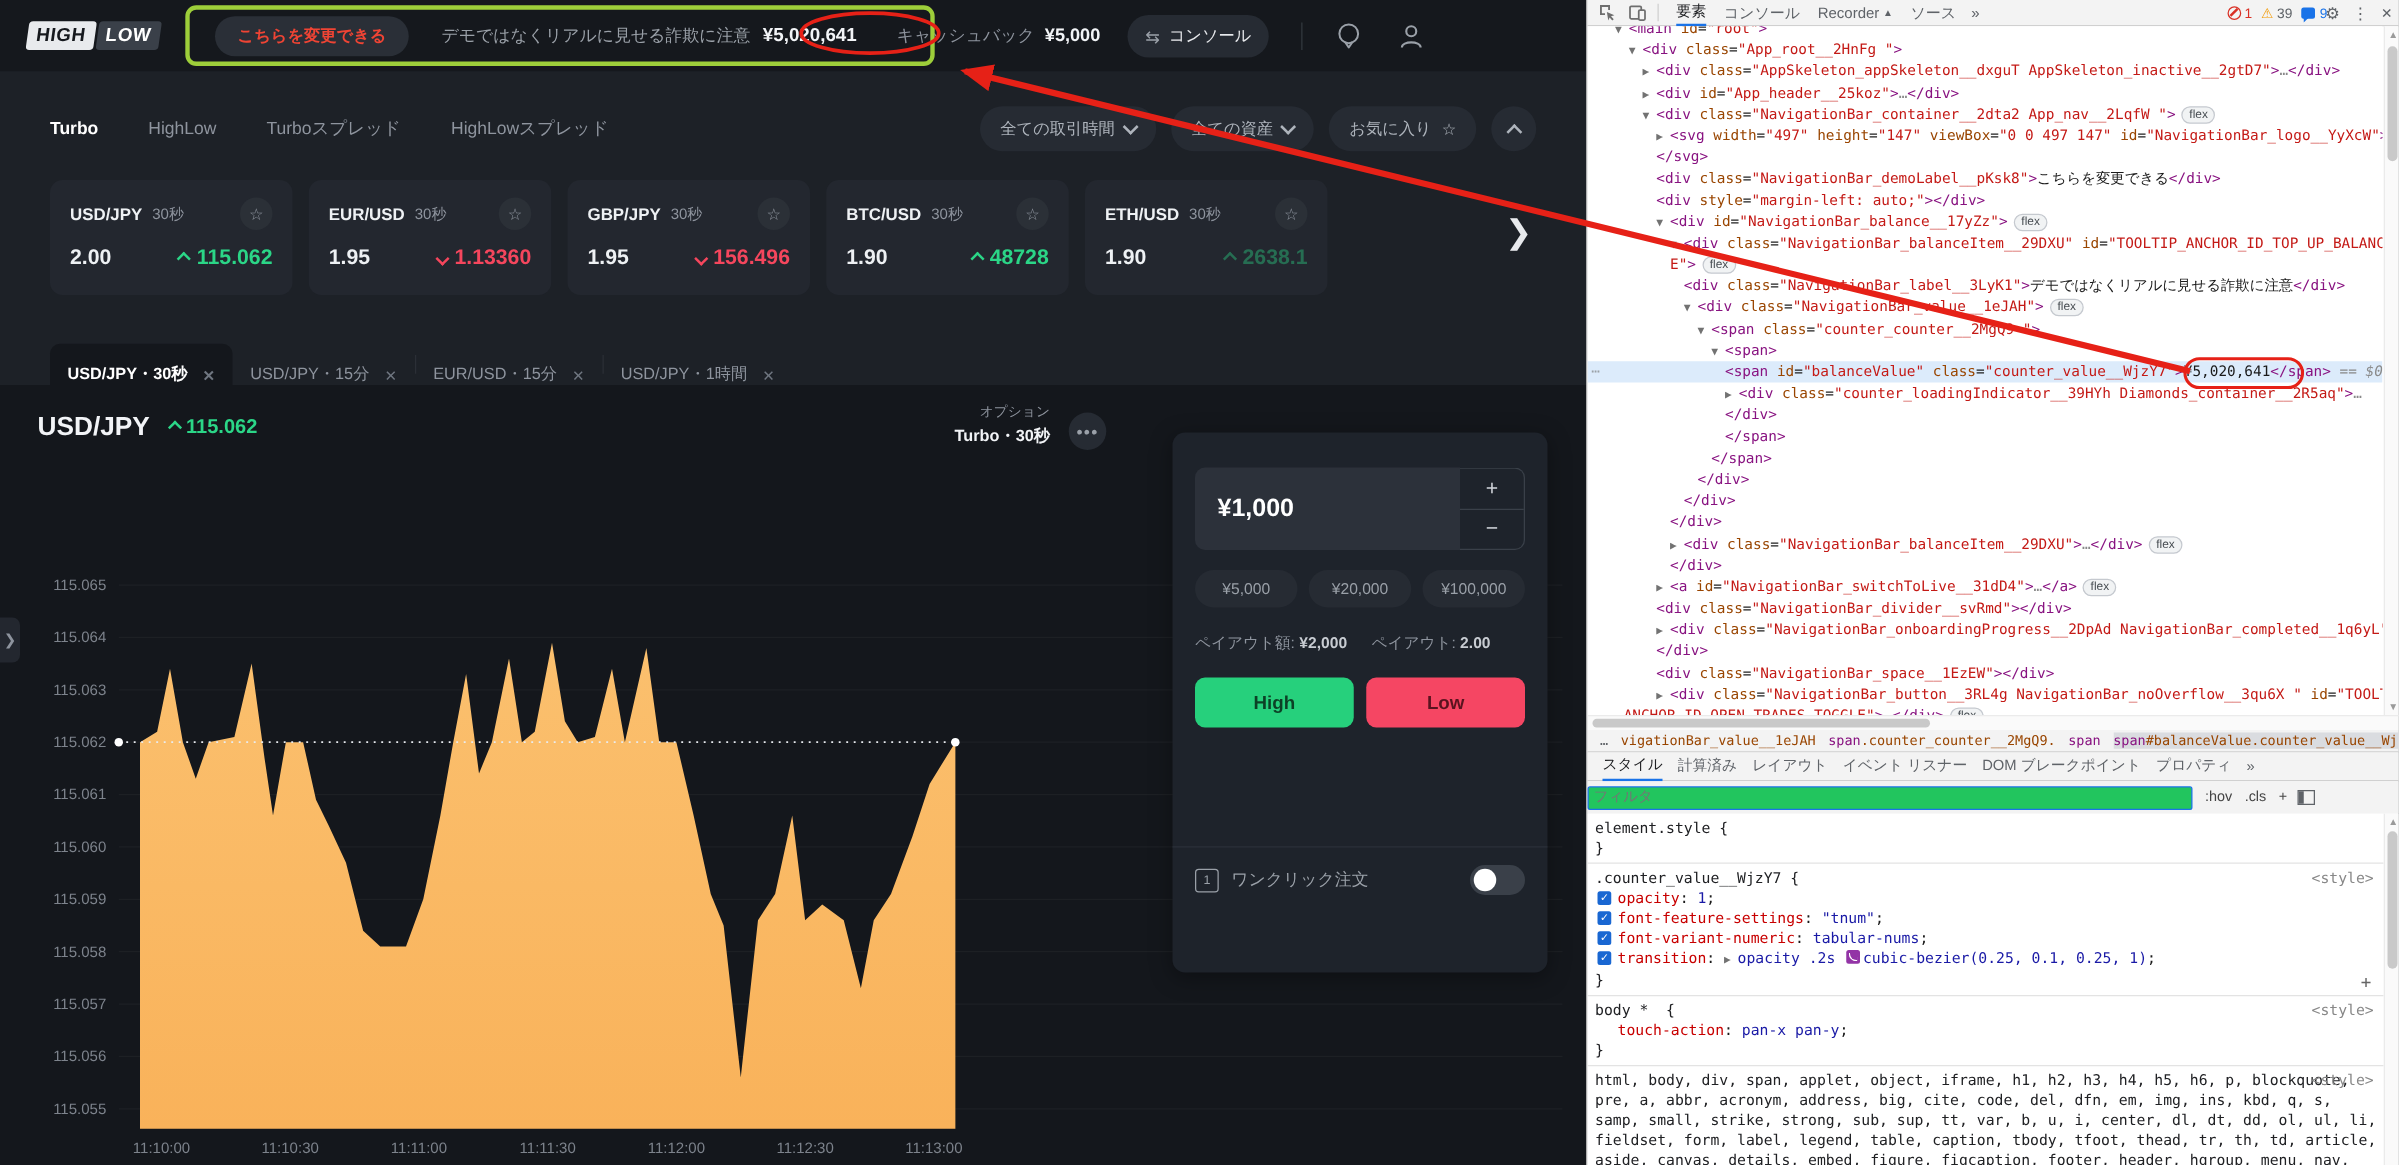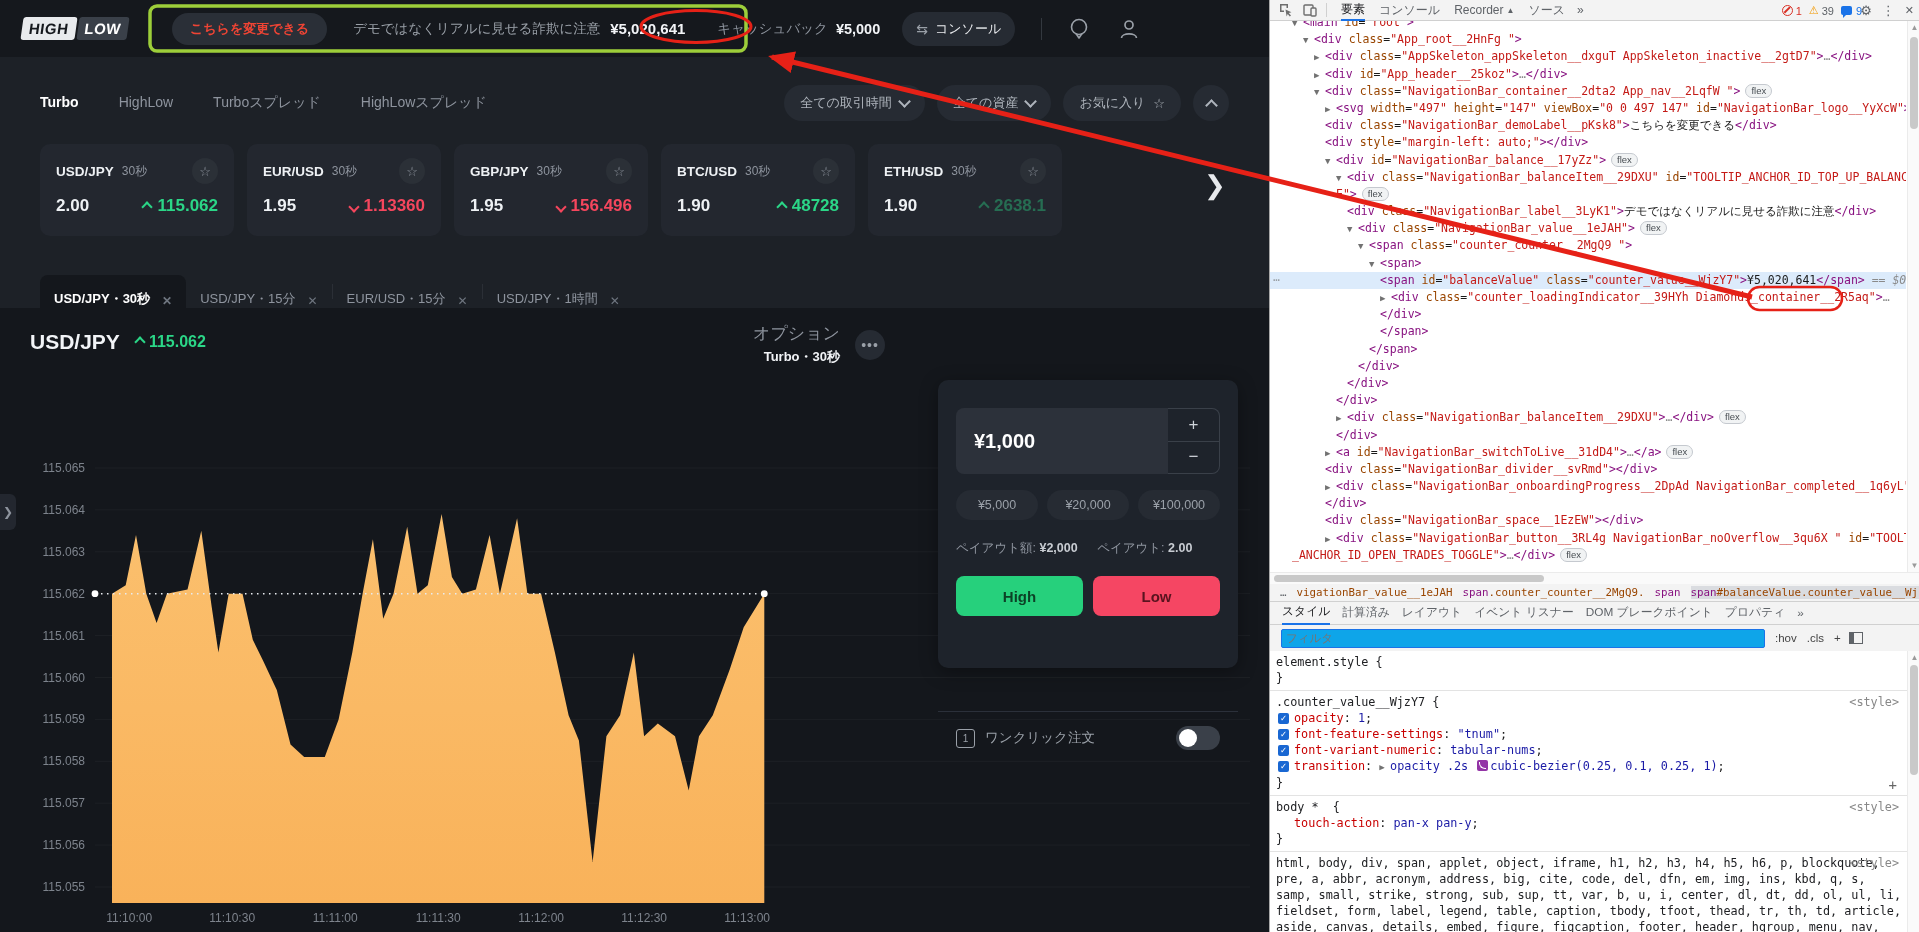--- a/index.html
+++ b/index.html
@@ -52,26 +52,26 @@
   .ctab{display:flex;align-items:flex-end;height:33px;padding:0 14px;color:#8e949e;font-size:13px;cursor:pointer;gap:12px;}
   .ctab.active{background:#14171c;border-radius:8px 8px 0 0;color:#fff;font-weight:700;}
   .ctab .x{color:#6f7680;font-size:12px;cursor:pointer;}
   .ctabsep{width:1px;height:15px;background:#2b2f36;margin-bottom:9px;}
   
   #chartwrap{position:absolute;left:0;top:308px;width:1269px;height:624px;background:#14171c;}
   #chead{position:absolute;left:30px;top:22px;display:flex;align-items:center;}
   #chead .pair{color:#f2f4f7;font-weight:700;font-size:21px;}
   #chead .cprice{color:#2bd687;font-weight:700;font-size:16px;margin-left:16px;display:flex;align-items:center;gap:5px;}
   #chopt{position:absolute;left:700px;top:14px;width:140px;text-align:right;}
-  #chopt .l1{color:#8e949e;font-size:17px;}
+  #chopt .l1{color:#8e949e;font-size:11px;}
   #chopt .l2{color:#f2f4f7;font-weight:700;font-size:13px;margin-top:3px;}
   #cmore{position:absolute;left:855px;top:22px;width:30px;height:30px;border-radius:50%;background:#262b33;color:#9aa0a8;display:flex;align-items:center;justify-content:center;font-size:14px;letter-spacing:1px;cursor:pointer;}
   #expander{position:absolute;left:0;top:186px;width:16px;height:36px;background:#23272f;border-radius:0 6px 6px 0;color:#8e949e;display:flex;align-items:center;justify-content:center;font-size:12px;cursor:pointer;}
   
-  #tpanel{position:absolute;left:938px;top:38px;width:300px;height:288px;background:#1e232b;border-radius:10px;box-shadow:0 4px 18px rgba(0,0,0,.35);margin-top:34px;}
+  #tpanel{position:absolute;left:938px;top:38px;width:300px;height:432px;background:#1e232b;border-radius:10px;box-shadow:0 4px 18px rgba(0,0,0,.35);}
   #amountrow{position:absolute;left:18px;top:28px;width:264px;height:66px;display:flex;}
   #amountfield{flex:1;background:#2c313a;border-radius:8px 0 0 8px;display:flex;align-items:center;padding-left:18px;color:#fff;font-weight:700;font-size:20px;}
   #steppers{width:52px;display:flex;flex-direction:column;border:1px solid #3a4049;border-left:none;border-radius:0 8px 8px 0;box-sizing:border-box;}
   .step{flex:1;display:flex;align-items:center;justify-content:center;color:#cfd3d9;font-size:17px;cursor:pointer;}
   .step:first-child{border-bottom:1px solid #3a4049;}
   #quickamts{position:absolute;left:18px;top:110px;width:264px;display:flex;gap:9px;}
   .qa{flex:1;background:#262b33;border-radius:16px;height:30px;display:flex;align-items:center;justify-content:center;color:#9aa0a8;font-size:12.5px;cursor:pointer;}
   #payoutline{position:absolute;left:18px;top:160px;width:264px;font-size:12.5px;color:#8e949e;}
   #payoutline b{color:#c8ccd2;font-weight:600;}
   #hlrow{position:absolute;left:18px;top:196px;width:264px;display:flex;gap:10px;height:40px;}
@@ -124,21 +124,21 @@
   #crumbs{position:absolute;left:0;top:584px;width:650px;height:18px;background:#f3f3f3;border-bottom:1px solid #d0d0d0;display:flex;align-items:center;font-family:"DejaVu Sans Mono","Liberation Mono",monospace;font-size:10.8px;overflow:hidden;box-sizing:border-box;}
   .crumb{margin-left:10px;color:#7b3294;white-space:nowrap;cursor:pointer;}
   .crumb .ctag{color:#881280;} .crumb .crest{color:#994500;}
   .crumb.dots{color:#5f6368;}
   
   #stabs{position:absolute;left:0;top:602px;width:650px;height:23px;background:#f3f3f3;border-bottom:1px solid #d0d0d0;display:flex;align-items:center;box-sizing:border-box;}
   .stab{margin-left:12px;font-size:11.8px;color:#5f6368;height:23px;display:flex;align-items:center;cursor:pointer;box-sizing:border-box;white-space:nowrap;}
   .stab.active{color:#202124;border-bottom:2px solid #1a73e8;}
   
   #sfilter{position:absolute;left:0;top:625px;width:650px;height:26px;background:#f3f3f3;display:flex;align-items:center;box-sizing:border-box;}
-  #sfilter input{margin-left:11px;width:484px;height:19px;border:1px solid #1a73e8;border-radius:2px;font-size:11.5px;color:#333;padding:0 4px;outline:none;box-sizing:border-box;background:#0ea5e9;}
+  #sfilter input{margin-left:0;width:484px;height:19px;border:1px solid #1a73e8;border-radius:2px;font-size:11.5px;color:#333;padding:0 4px;outline:none;box-sizing:border-box;background:#22c55e;}
   .ftool{margin-left:10px;color:#444;font-size:11.5px;cursor:pointer;white-space:nowrap;}
   .fpanelico{margin-left:8px;width:12px;height:10px;border:1px solid #5f6368;position:relative;cursor:pointer;}
   .fpanelico:after{content:"";position:absolute;left:0;top:0;width:4px;height:10px;background:#5f6368;}
   
   #rules{position:absolute;left:0;top:651px;width:637px;height:281px;background:#fff;overflow:hidden;
     font-family:"DejaVu Sans Mono","Liberation Mono",monospace;font-size:11.8px;line-height:16px;color:#202124;}
   .rule{border-bottom:1px solid #e3e3e3;padding:3px 6px 4px 6px;position:relative;}
   .rsel{color:#202124;white-space:pre-wrap;}
   .rlink{position:absolute;right:8px;top:3px;color:#888;}
   .decl{padding-left:18px;position:relative;white-space:nowrap;}
@@ -436,20 +436,21 @@
       </div>
     </div>
 
     <div id="dtree">
         <div class="tline" style="margin-top: -7px; padding-left: 22px;"><span class="tk-a">▼</span><span class="tk-t">&lt;main</span><span class="tk-n"> id</span><span class="tk-x">=</span><span class="tk-v">"root"</span><span class="tk-t">&gt;</span></div>
         <div class="tline" style="padding-left: 33px;"><span class="tk-a">▼</span><span class="tk-t">&lt;div</span><span class="tk-n"> class</span><span class="tk-x">=</span><span class="tk-v">"App_root__2HnFg          "</span><span class="tk-t">&gt;</span></div>
         <div class="tline" style="padding-left: 44px;"><span class="tk-a">▶</span><span class="tk-t">&lt;div</span><span class="tk-n"> class</span><span class="tk-x">=</span><span class="tk-v">"AppSkeleton_appSkeleton__dxguT AppSkeleton_inactive__2gtD7"</span><span class="tk-t">&gt;</span><span class="tk-g">…</span><span class="tk-t">&lt;/div&gt;</span></div>
         <div class="tline" style="padding-left: 44px;"><span class="tk-a">▶</span><span class="tk-t">&lt;div</span><span class="tk-n"> id</span><span class="tk-x">=</span><span class="tk-v">"App_header__25koz"</span><span class="tk-t">&gt;</span><span class="tk-g">…</span><span class="tk-t">&lt;/div&gt;</span></div>
         <div class="tline" style="padding-left: 44px;"><span class="tk-a">▼</span><span class="tk-t">&lt;div</span><span class="tk-n"> class</span><span class="tk-x">=</span><span class="tk-v">"NavigationBar_container__2dta2 App_nav__2LqfW   "</span><span class="tk-t">&gt;</span><span class="tk-f">flex</span></div>
         <div class="tline" style="padding-left: 55px;"><span class="tk-a">▶</span><span class="tk-t">&lt;svg</span><span class="tk-n"> width</span><span class="tk-x">=</span><span class="tk-v">"497"</span><span class="tk-n"> height</span><span class="tk-x">=</span><span class="tk-v">"147"</span><span class="tk-n"> viewBox</span><span class="tk-x">=</span><span class="tk-v">"0 0 497 147"</span><span class="tk-n"> id</span><span class="tk-x">=</span><span class="tk-v">"NavigationBar_logo__YyXcW"</span><span class="tk-t">&gt;</span></div>
+        <div class="tline" style="padding-left: 55px;"><span class="tk-t">&lt;/svg&gt;</span></div>
         <div class="tline" style="padding-left: 55px;"><span class="tk-t">&lt;div</span><span class="tk-n"> class</span><span class="tk-x">=</span><span class="tk-v">"NavigationBar_demoLabel__pKsk8"</span><span class="tk-t">&gt;</span><span class="tk-x">こちらを変更できる</span><span class="tk-t">&lt;/div&gt;</span></div>
         <div class="tline" style="padding-left: 55px;"><span class="tk-t">&lt;div</span><span class="tk-n"> style</span><span class="tk-x">=</span><span class="tk-v">"margin-left: auto;"</span><span class="tk-t">&gt;</span><span class="tk-t">&lt;/div&gt;</span></div>
         <div class="tline" style="padding-left: 55px;"><span class="tk-a">▼</span><span class="tk-t">&lt;div</span><span class="tk-n"> id</span><span class="tk-x">=</span><span class="tk-v">"NavigationBar_balance__17yZz"</span><span class="tk-t">&gt;</span><span class="tk-f">flex</span></div>
         <div class="tline" style="padding-left: 66px;"><span class="tk-a">▼</span><span class="tk-t">&lt;div</span><span class="tk-n"> class</span><span class="tk-x">=</span><span class="tk-v">"NavigationBar_balanceItem__29DXU"</span><span class="tk-n"> id</span><span class="tk-x">=</span><span class="tk-v">"TOOLTIP_ANCHOR_ID_TOP_UP_BALANC</span></div>
         <div class="tline" style="padding-left: 66px;"><span class="tk-v">E"</span><span class="tk-t">&gt;</span><span class="tk-f">flex</span></div>
         <div class="tline" style="padding-left: 77px;"><span class="tk-t">&lt;div</span><span class="tk-n"> class</span><span class="tk-x">=</span><span class="tk-v">"NavigationBar_label__3LyK1"</span><span class="tk-t">&gt;</span><span class="tk-x">デモではなくリアルに見せる詐欺に注意</span><span class="tk-t">&lt;/div&gt;</span></div>
         <div class="tline" style="padding-left: 77px;"><span class="tk-a">▼</span><span class="tk-t">&lt;div</span><span class="tk-n"> class</span><span class="tk-x">=</span><span class="tk-v">"NavigationBar_value__1eJAH"</span><span class="tk-t">&gt;</span><span class="tk-f">flex</span></div>
         <div class="tline" style="padding-left: 88px;"><span class="tk-a">▼</span><span class="tk-t">&lt;span</span><span class="tk-n"> class</span><span class="tk-x">=</span><span class="tk-v">"counter_counter__2MgQ9    "</span><span class="tk-t">&gt;</span></div>
         <div class="tline" style="padding-left: 99px;"><span class="tk-a">▼</span><span class="tk-t">&lt;span&gt;</span></div>
         <div class="tline sel" style="padding-left: 110px;"><span class="gut">⋯</span><span class="tk-t">&lt;span</span><span class="tk-n"> id</span><span class="tk-x">=</span><span class="tk-v">"balanceValue"</span><span class="tk-n"> class</span><span class="tk-x">=</span><span class="tk-v">"counter_value__WjzY7"</span><span class="tk-t">&gt;</span><span class="tk-h" id="dt-balance-val">¥5,020,641</span><span class="tk-t">&lt;/span&gt;</span><span class="tk-d"> == $0</span></div>

